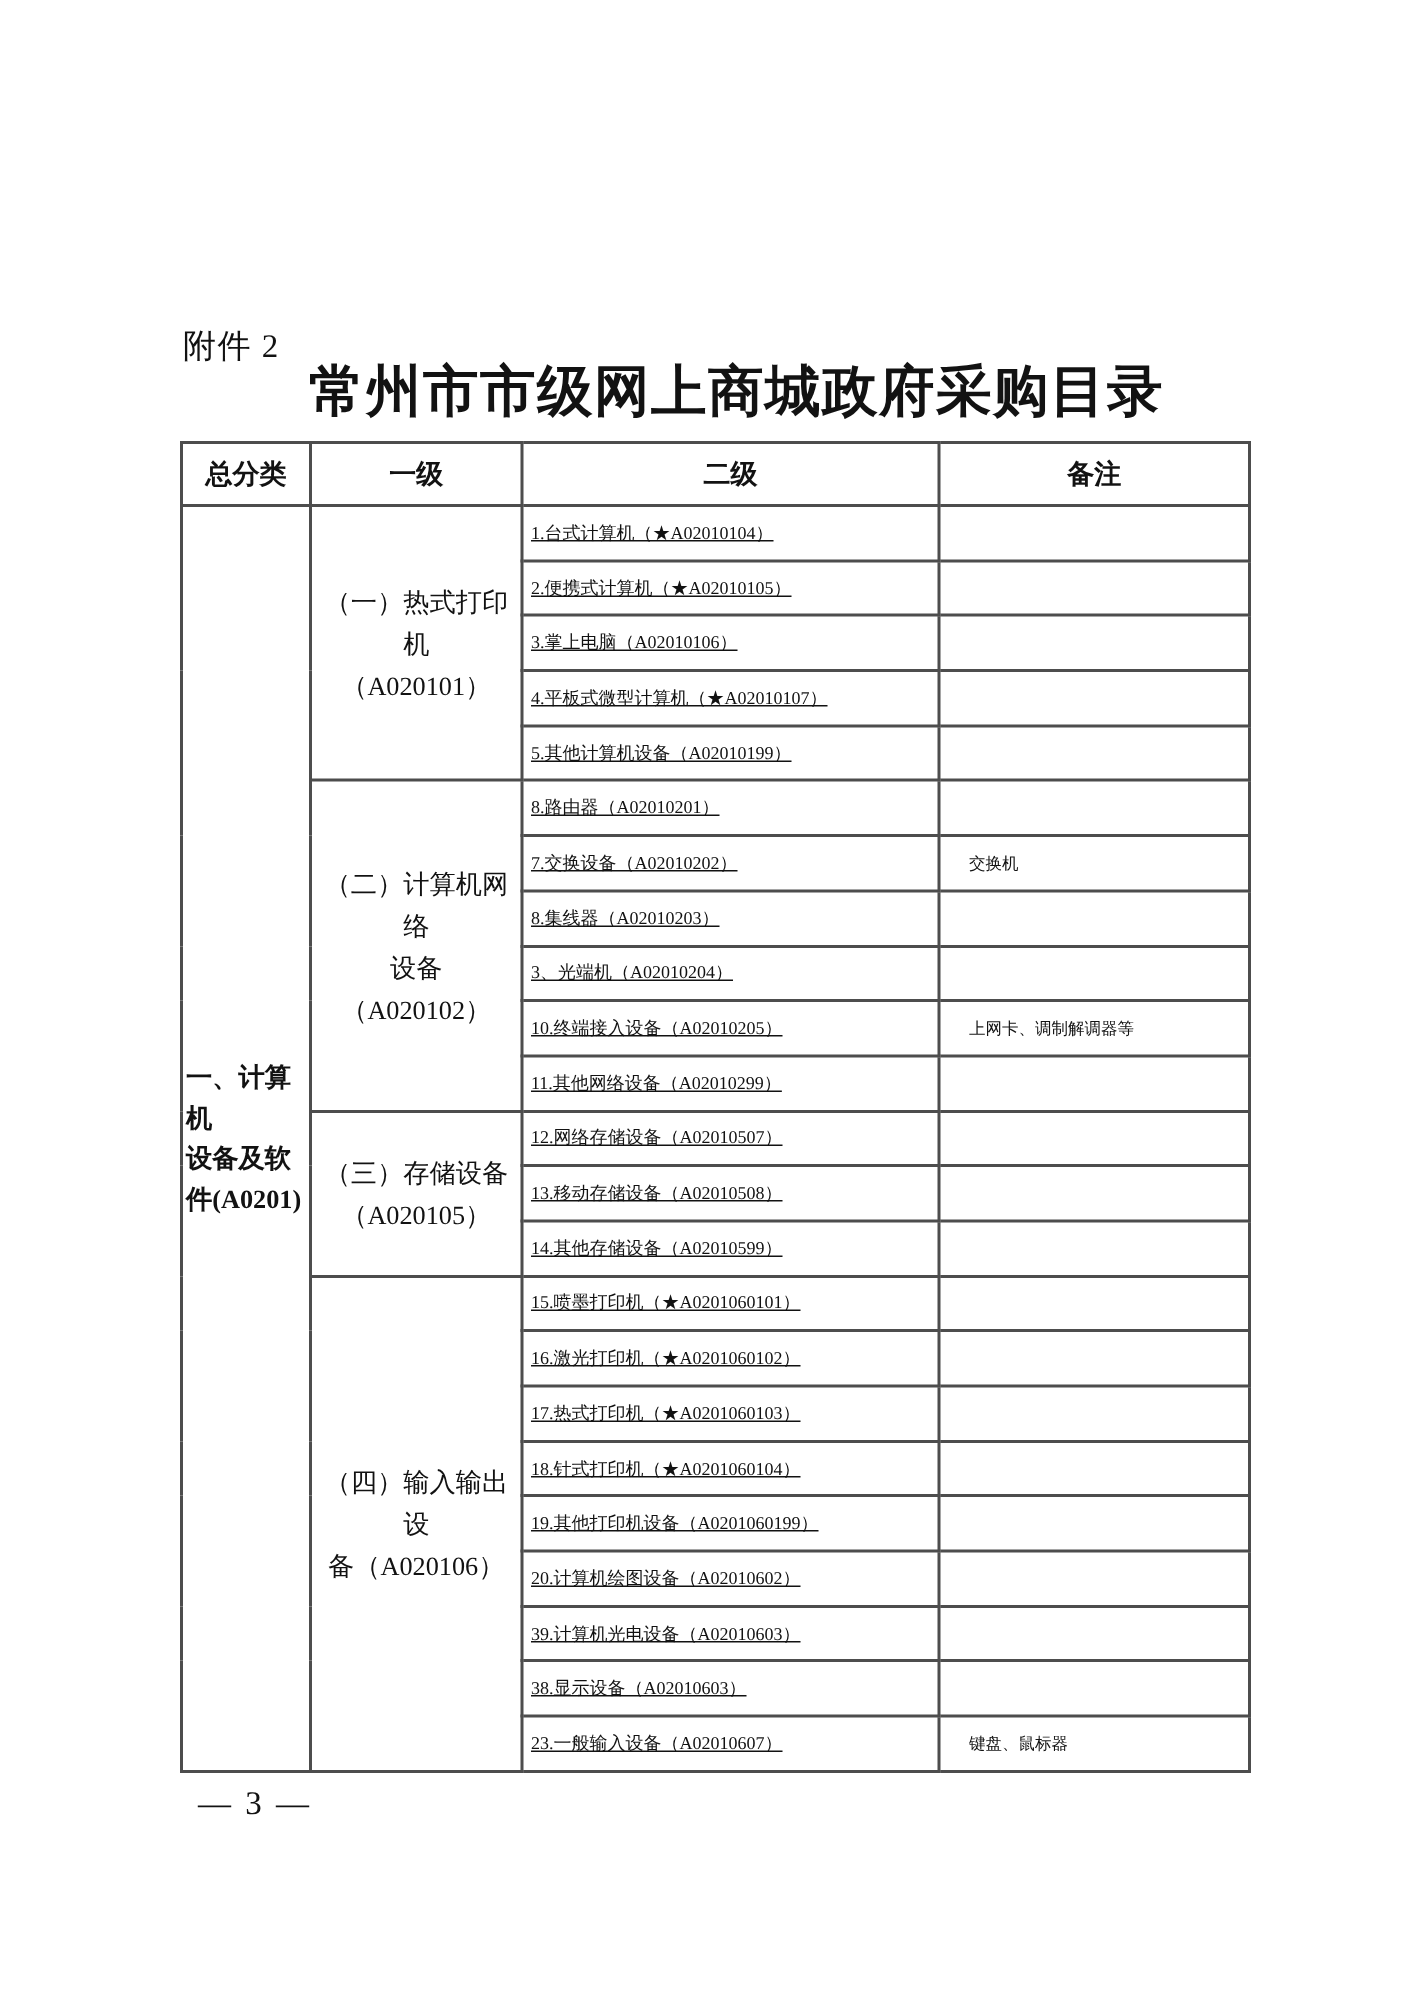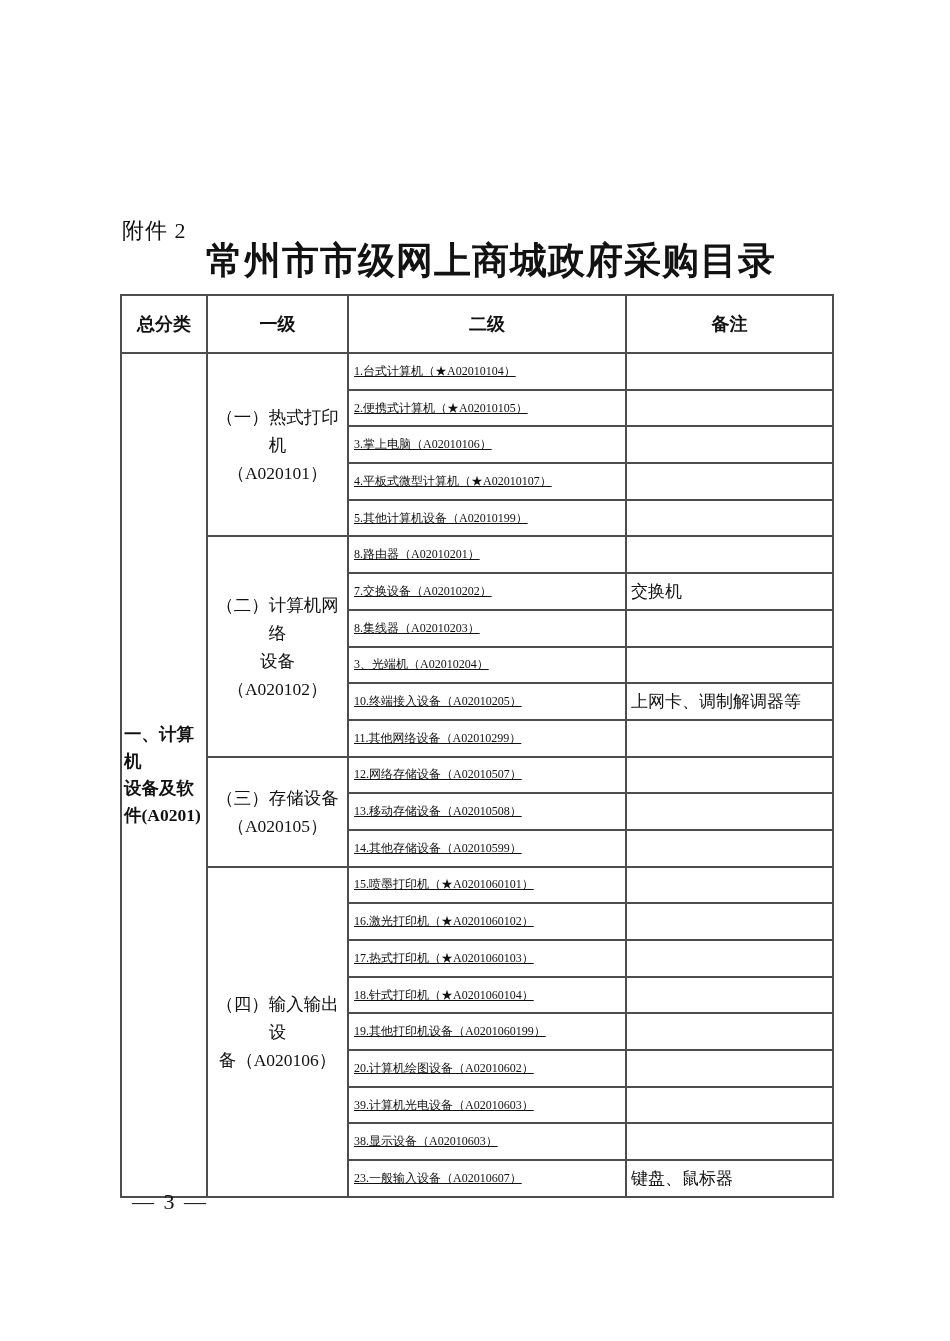--- a/index.html
+++ b/index.html
@@ -34,21 +34,21 @@
     left:120px;top:294px;
     border-collapse:collapse;
     table-layout:fixed;
     width:712px;
   }
   .catalog th,.catalog td{
     border:2px solid #4d4d4d;
     vertical-align:middle;
     overflow:hidden;
   }
-  .catalog thead tr{height:58px;}
+  .catalog thead tr{height:42px;}
   .catalog tbody tr{height:36.7px;}
   .catalog th{
     font-family:"Liberation Sans","DejaVu Sans",sans-serif;
     font-weight:bold;
     font-size:18px;
     text-align:center;
     padding:0;
   }
   td.cat-cell{
     text-align:left;
@@ -67,22 +67,22 @@
   }
   td.lv2-cell{
     text-align:left;
     font-size:12px;
     padding:0 2px 0 5px;
     white-space:nowrap;
     text-decoration:underline;
   }
   td.remark-cell{
     text-align:left;
-    font-size:17px;
-    padding:0 2px 0 4px;
+    font-size:11px;
+    padding:0 2px 0 19px;
     white-space:nowrap;
   }
   .page-number{
     position:absolute;
     left:132px;top:1189px;
     font-size:22px;
     letter-spacing:2px;
   }
 </style>
 </head>

